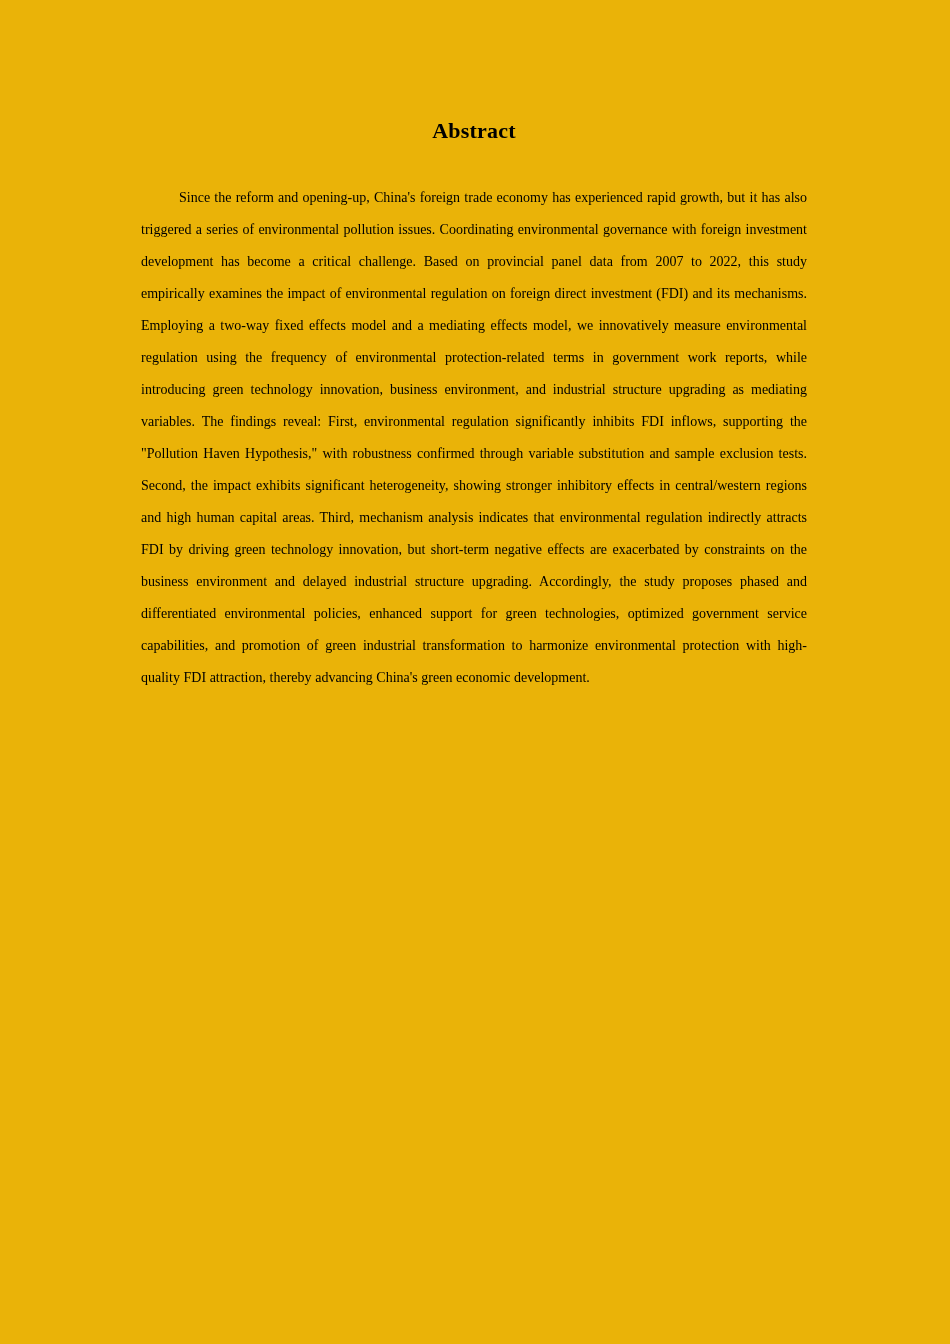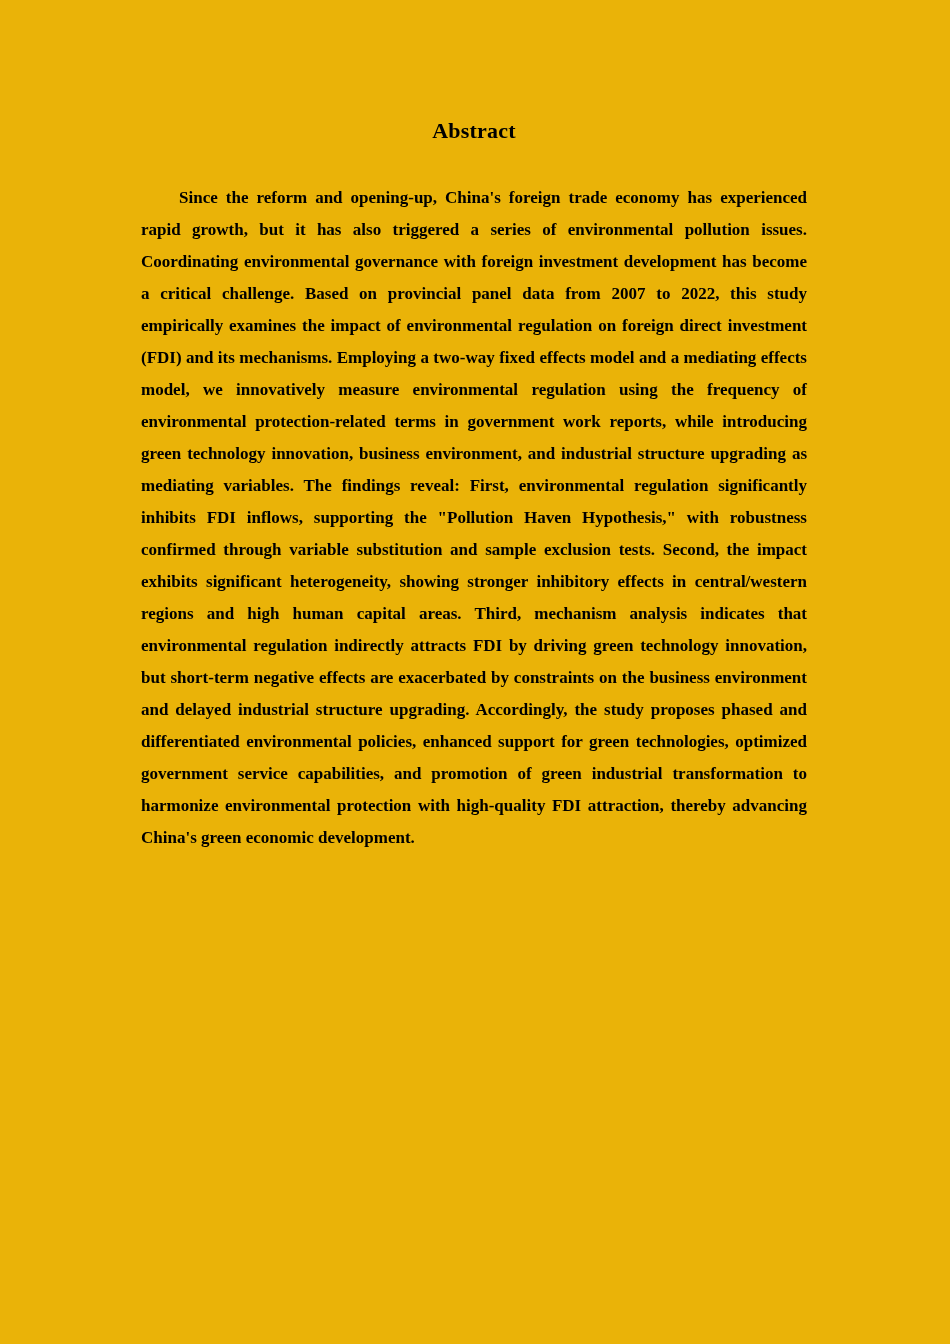--- a/index.html
+++ b/index.html
@@ -34,28 +34,27 @@
     font-weight: bold;
     font-size: 22px;
     line-height: 30px;
     margin: 0;
     padding-top: 116px;
     letter-spacing: 0.2px;
   }
   .abstract-body {
     margin: 0;
     padding-top: 36px;
-    font-size: 17px;
+    font-size: 14px;
     line-height: 32px;
     text-align: justify;
     text-justify: inter-word;
     text-indent: 38px;
     hyphens: none;
     word-spacing: 0.1px;
-    font-weight: bold;
   }
   .keywords-block {
     margin: 0;
     padding-top: 32px;
     font-size: 19.6px;
     line-height: 32px;
     text-align: justify;
     text-justify: inter-word;
     text-indent: 0;
   }

